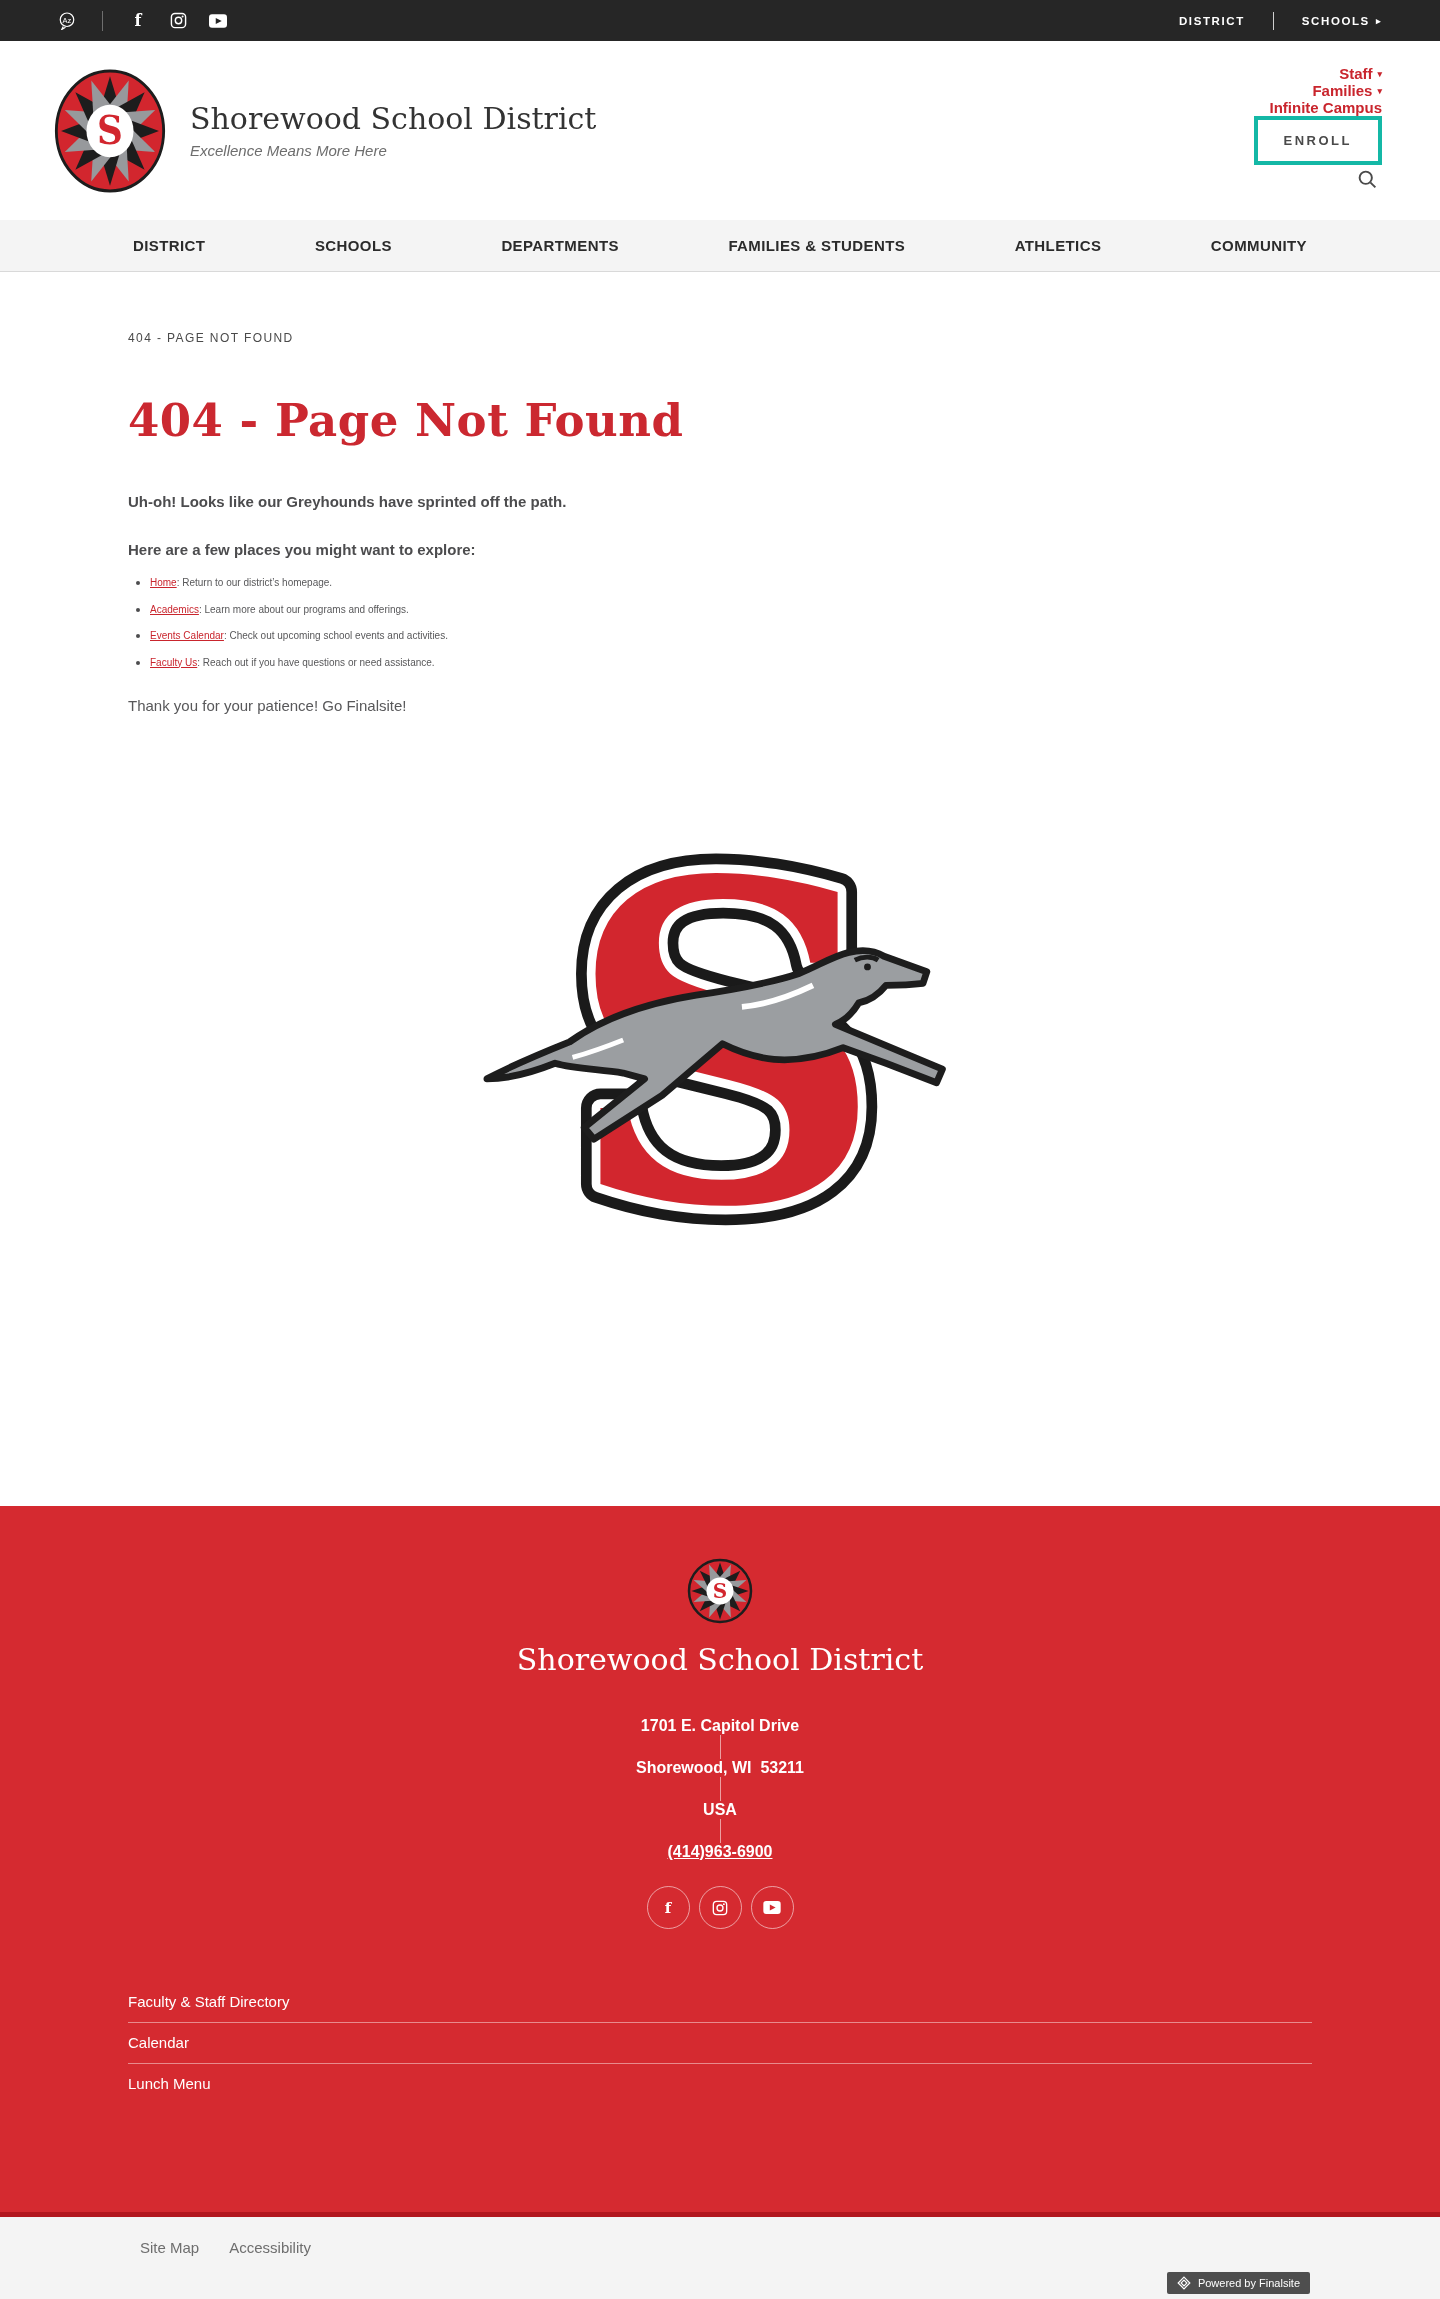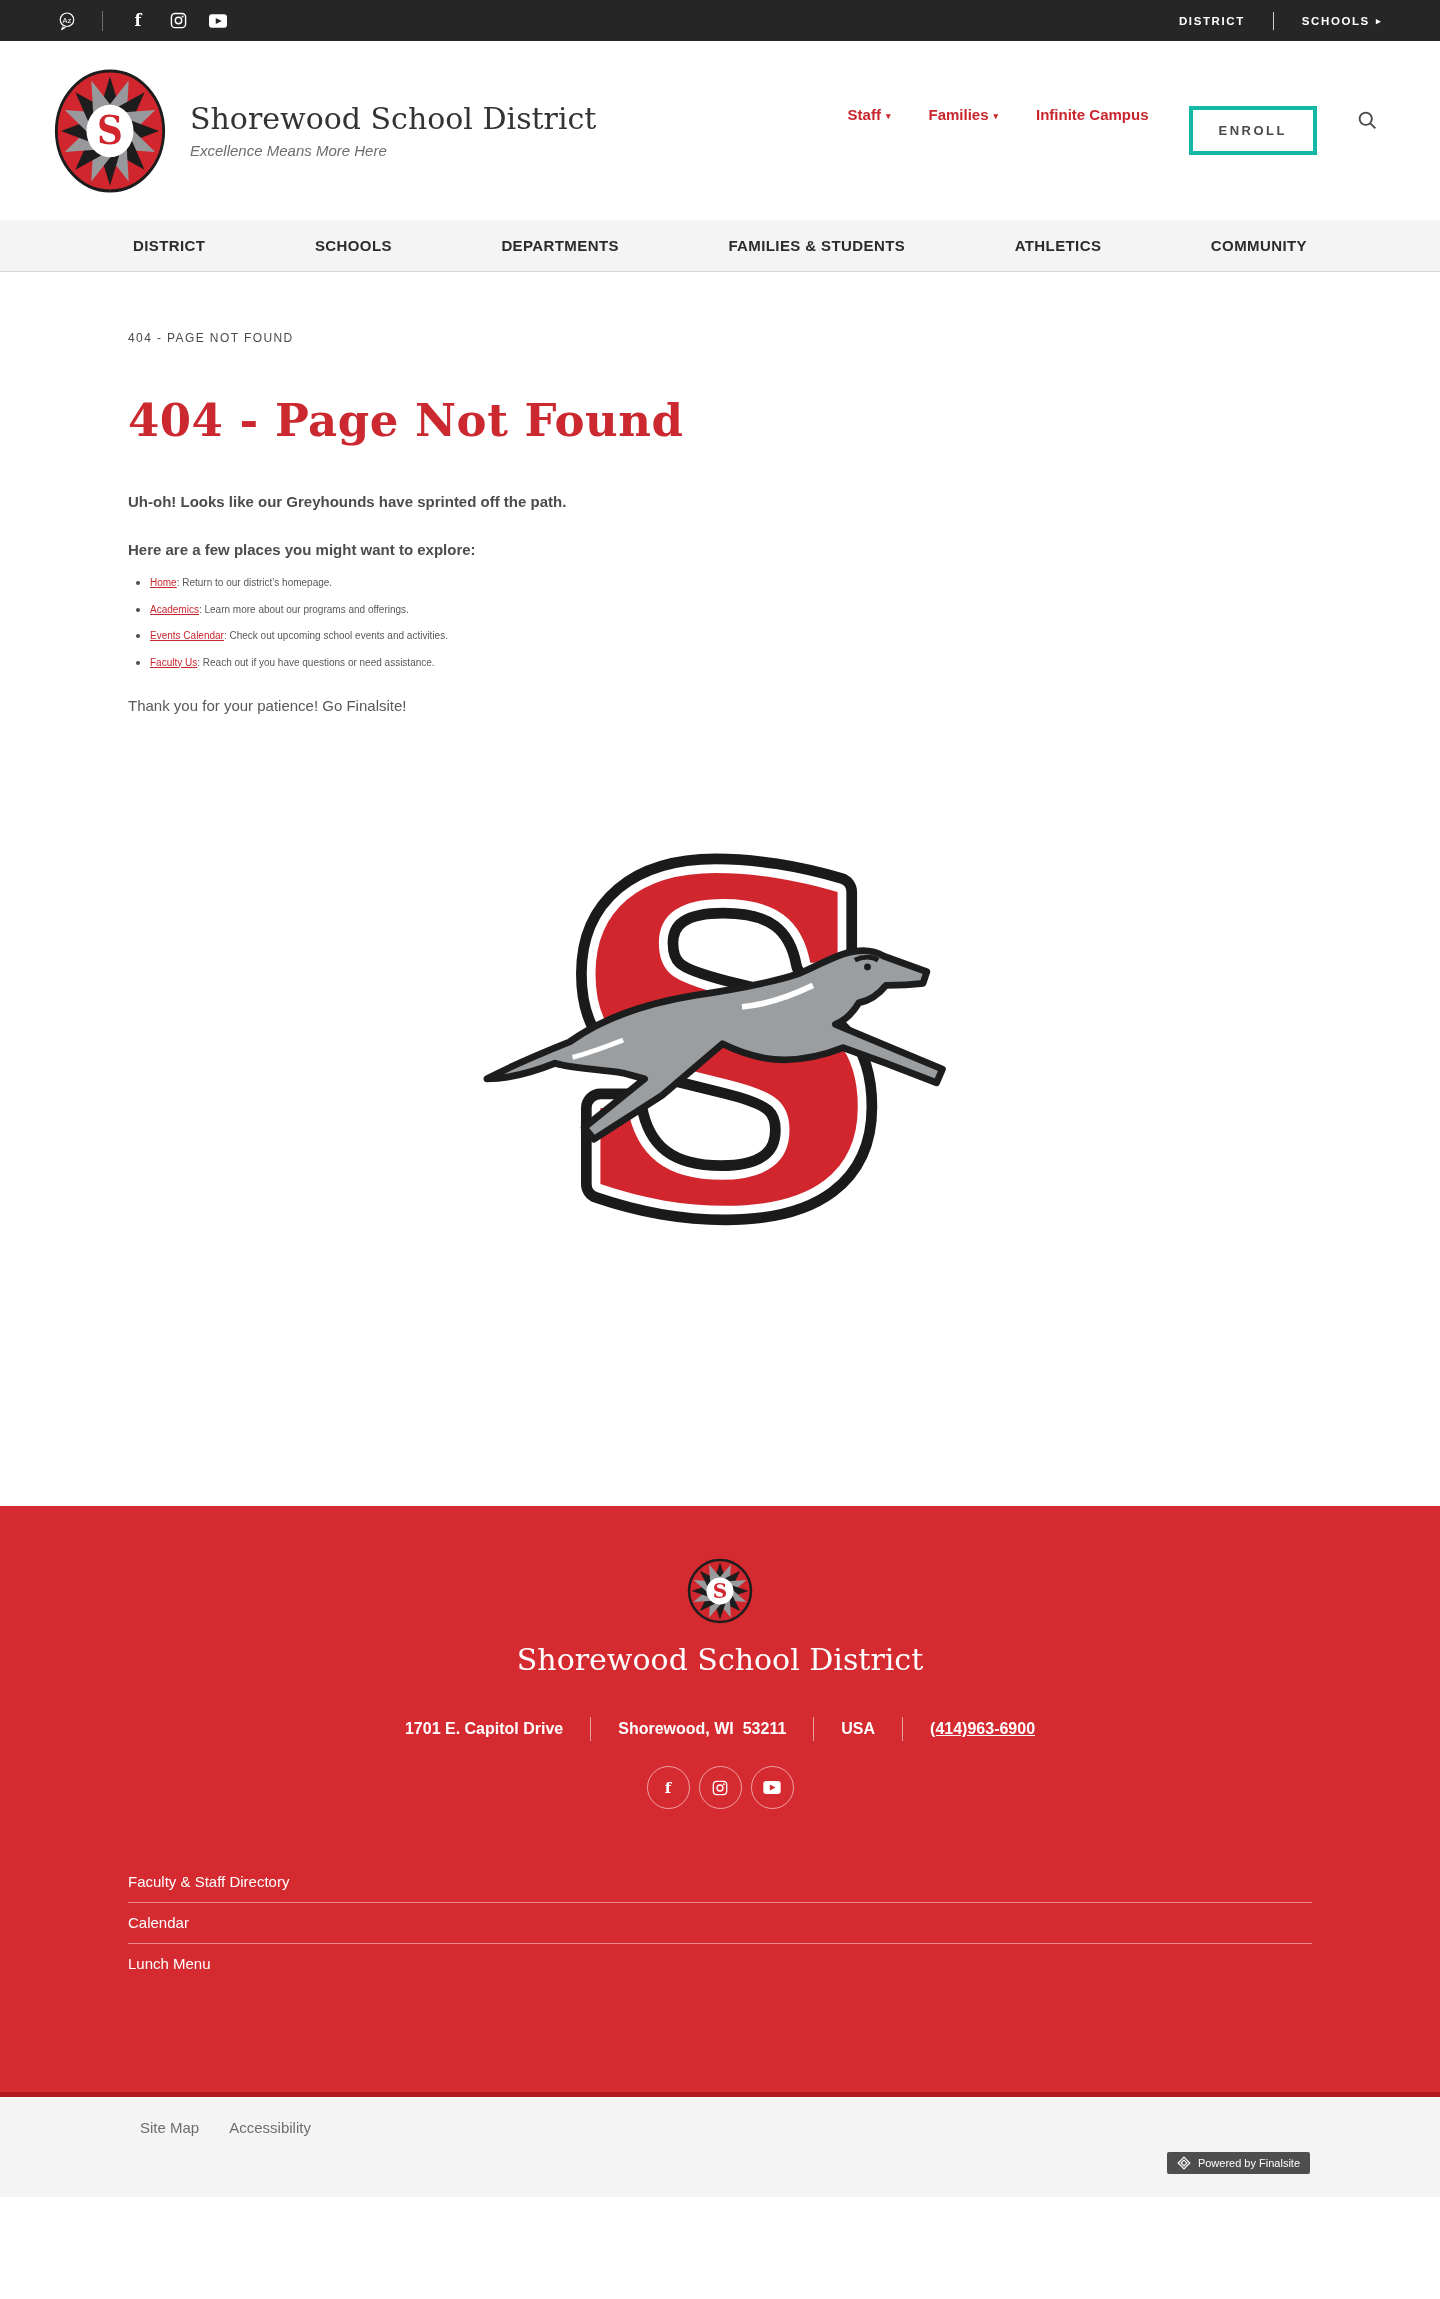--- a/index.html
+++ b/index.html
@@ -36,21 +36,21 @@
     display:flex; align-items:center;
     padding:0 58px 0 50px;
   }
   .brand { display:flex; align-items:center; cursor:pointer; }
   .brand-text { margin-left:20px; }
   .site-title {
     font-family:"DejaVu Serif", serif;
     font-size:30px; color:#333; font-weight:normal; margin:0; line-height:1.1;
   }
   .tagline { font-style:italic; font-size:15px; color:#6d6d6d; margin-top:7px; }
-  .header-right { margin-left:auto; display:flex; align-items:flex-start; }
+  .header-right { margin-left:auto; display:flex; align-items:flex-end;flex-direction:column; }
   .hlink {
     color:#c9252d; font-size:15px; font-weight:bold; cursor:pointer;
     display:flex; align-items:center; gap:5px; margin-left:38px;
   }
   .hlink .caret { font-size:9px; margin-top:2px; }
   .enroll-btn {
     margin-left:40px; background:#fff; border:4px solid #14b8a6;
     color:#4a4a4a; font-family:"Liberation Sans",sans-serif;
     font-size:13px; font-weight:bold; letter-spacing:2.5px;
     padding:13px 26px; cursor:pointer;
@@ -93,21 +93,21 @@
     background:#d52a30; color:#fff; text-align:center;
     padding:51px 128px 0; position:relative;
   }
   .footer::after { content:""; display:block; height:5px; background:#b2171e; margin:0 -128px; }
   .f-title {
     font-family:"DejaVu Serif", serif; font-size:30px; font-weight:normal;
     margin:17px 0 0;
   }
   .f-address {
     display:flex; align-items:center; justify-content:center;
-    margin-top:40px; font-size:16px; font-weight:bold; white-space:pre;
+    margin-top:40px; font-size:16px; font-weight:bold; white-space:pre;flex-direction:column;
   }
   .f-adr-sep { width:1px; height:24px; background:rgba(255,255,255,0.55); margin:0 27px; }
   .f-phone { text-decoration:underline; cursor:pointer; }
   .f-social { display:flex; justify-content:center; gap:9px; margin-top:25px; }
   .f-circle {
     width:43px; height:43px; border-radius:50%;
     border:1px solid rgba(255,255,255,0.55);
     display:flex; align-items:center; justify-content:center; cursor:pointer;
   }
   .f-links { text-align:left; margin-top:53px; padding-bottom:28px; }

